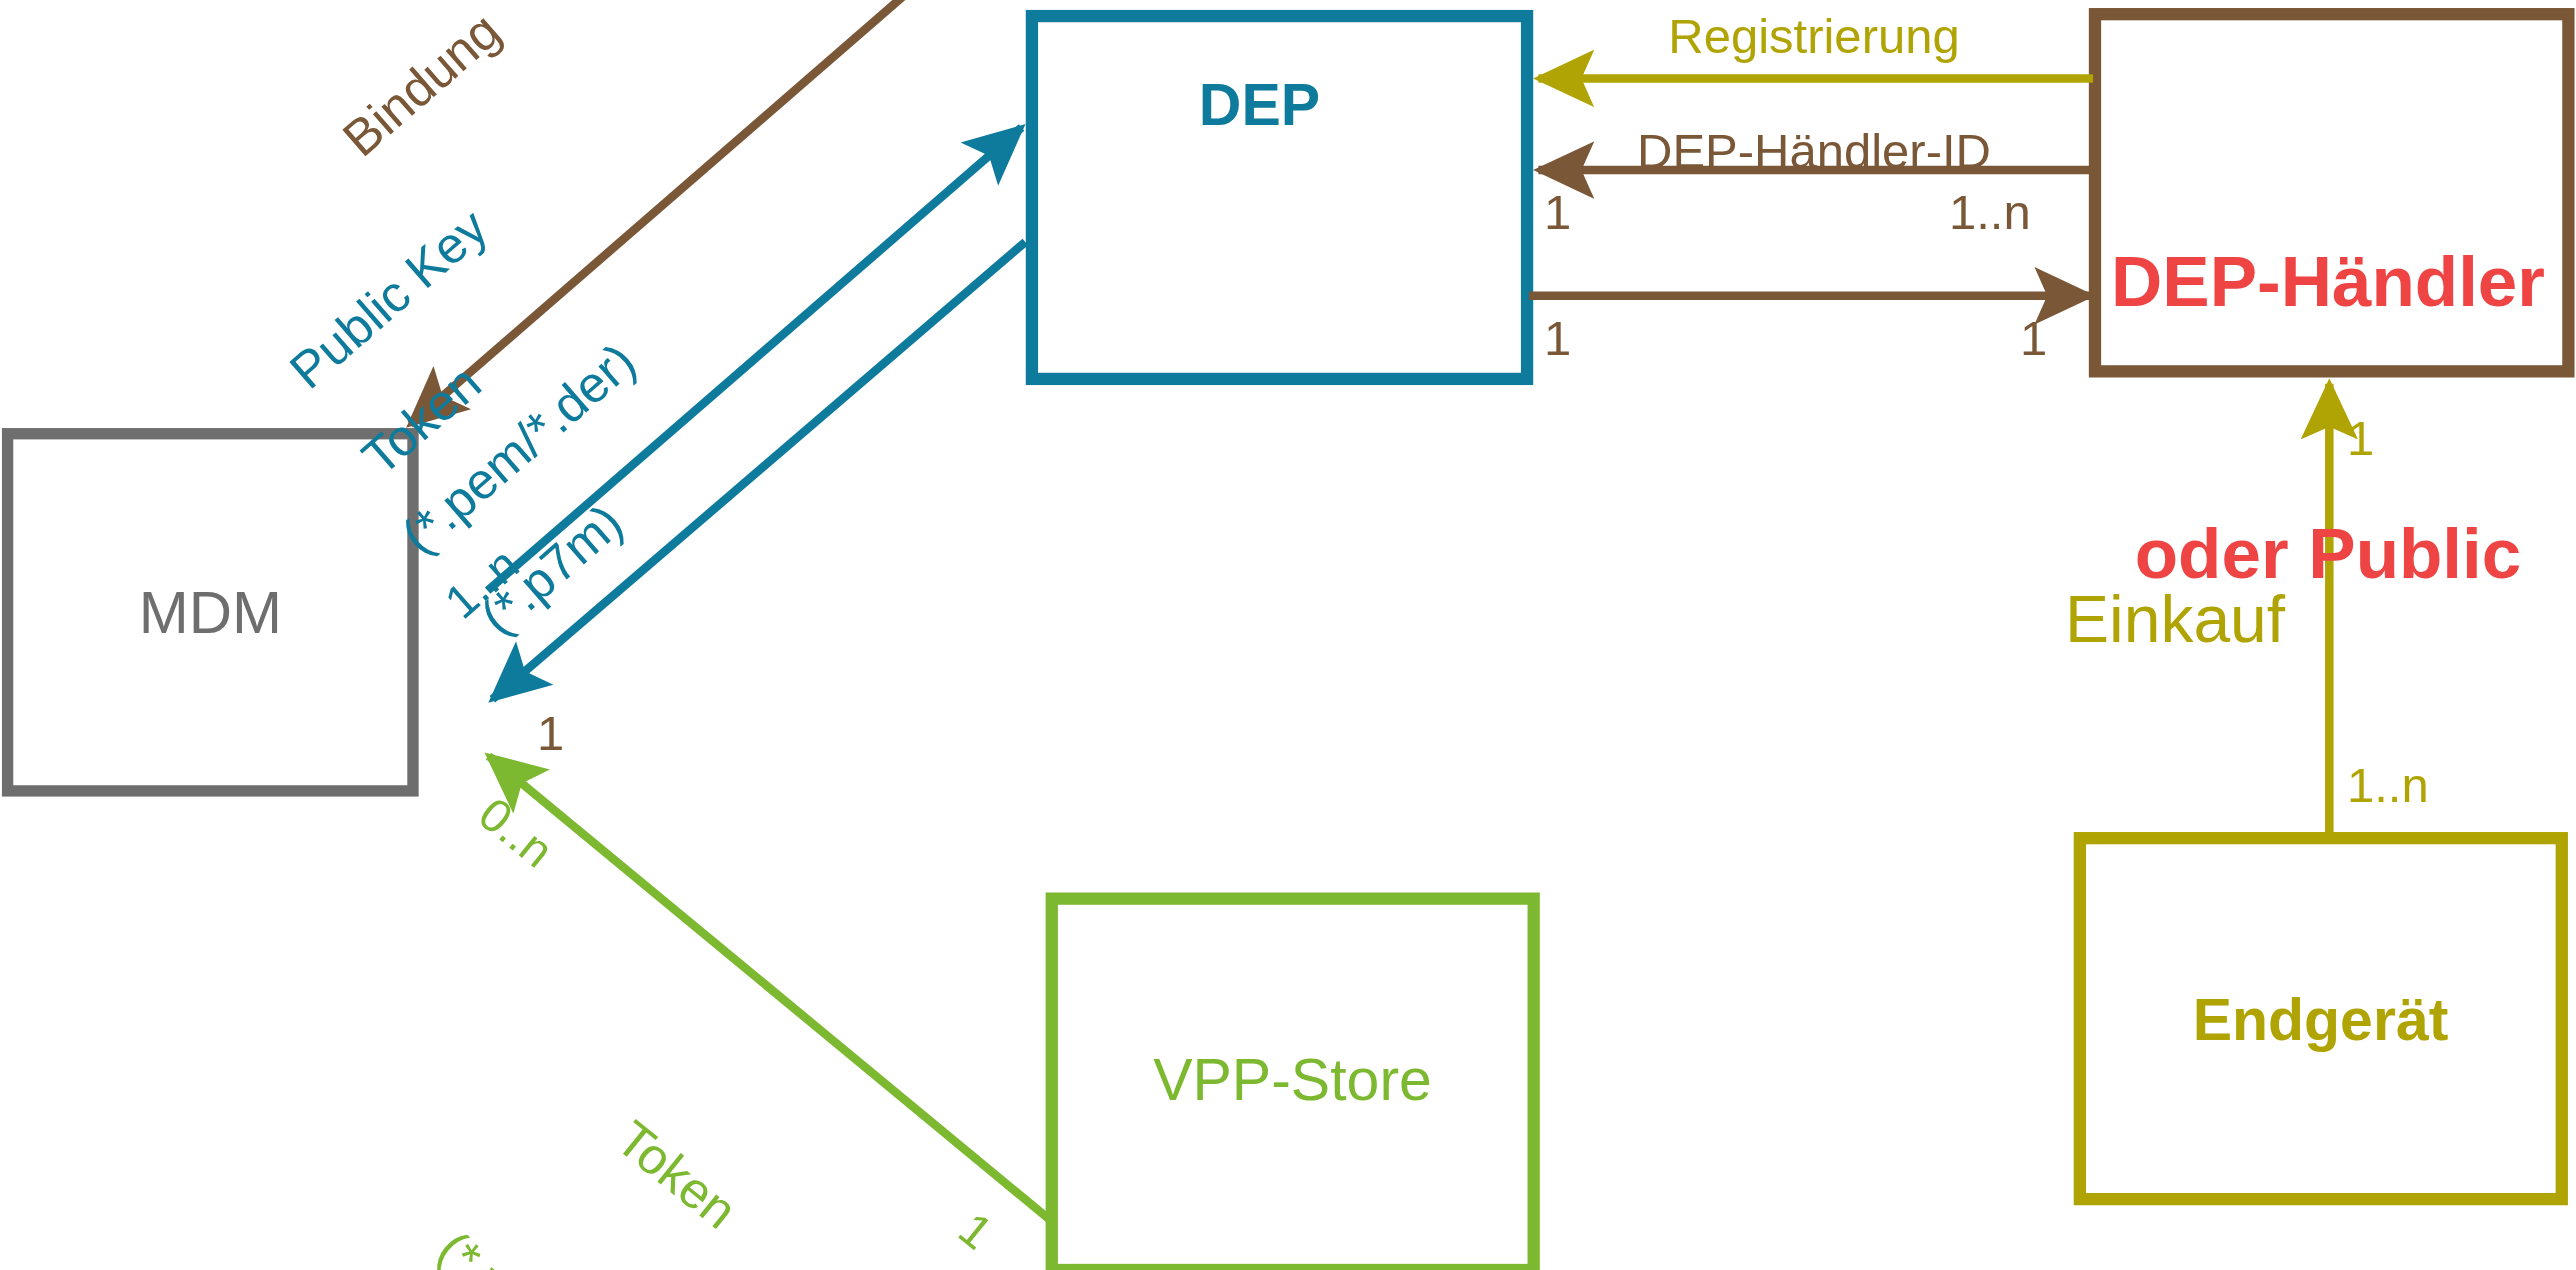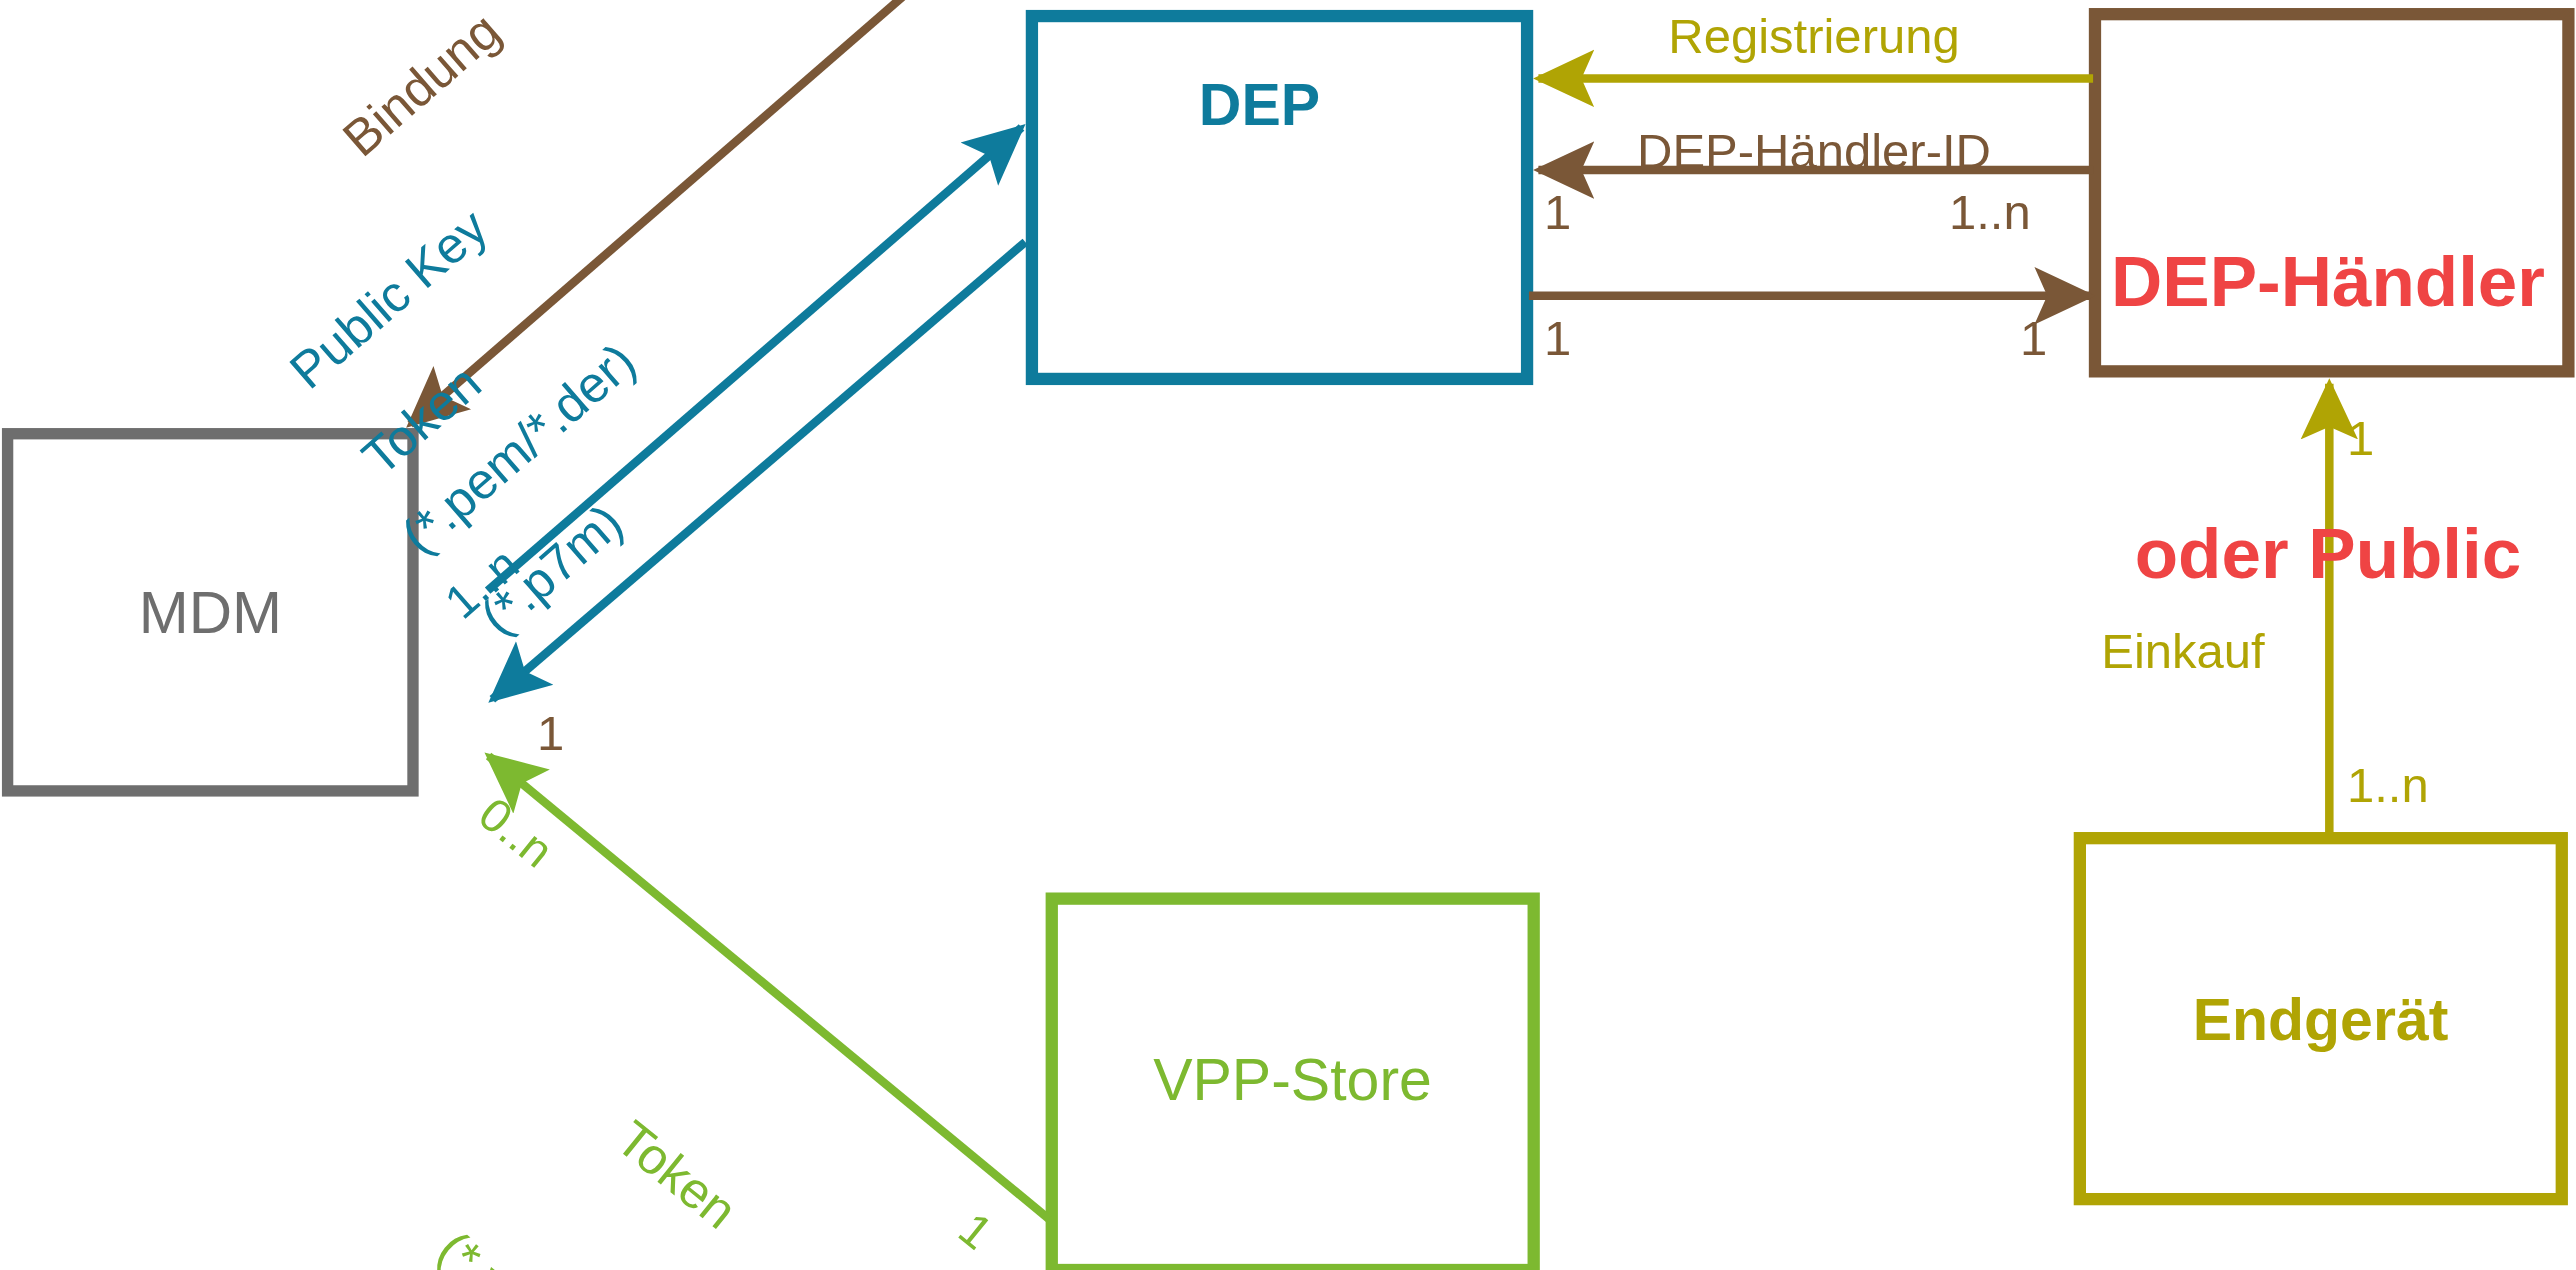--- a/index.html
+++ b/index.html
@@ -111,21 +111,21 @@
               transform: rotate(-41deg); transform-origin: 50% 50%;">
     <div>Token</div>
     <div>(*.p7m)</div>
   </div>
 
   <div class="edge-label" style="left:1606px; top:8px; width:416px; text-align:center; font-size:49px; color:#B0A404;">Registrierung</div>
 
   <div class="edge-label" style="left:1606px; top:98px; width:416px; text-align:center; font-size:49px; color:#7A5737;margin-top:25px;">DEP-Händler-ID</div>
 
 
-  <div class="edge-label" style="left:2065px; top:581px; width:236px; text-align:center; font-size:49px; color:#B0A404;margin-top:42px;">Einkauf</div>
+  <div class="edge-label" style="left:2065px; top:581px; width:236px; font-size:66px; color:#B0A404;">Einkauf</div>
 
   <div class="edge-label" style="left:392px; top:987px; width:444px; text-align:center; font-size:51px; color:#7DB930; line-height:1.3;
               transform: rotate(39deg); transform-origin: 50% 50%;">
     <div>Token</div>
     <div>(*.vpptoken)</div>
   </div>
 
   <div class="edge-label" style="left:452px; top:581px; width:123px; text-align:left; font-size:47px; color:#0E7B9C;
               transform: rotate(-41deg); transform-origin: 0% 50%;">1..n</div>
 

